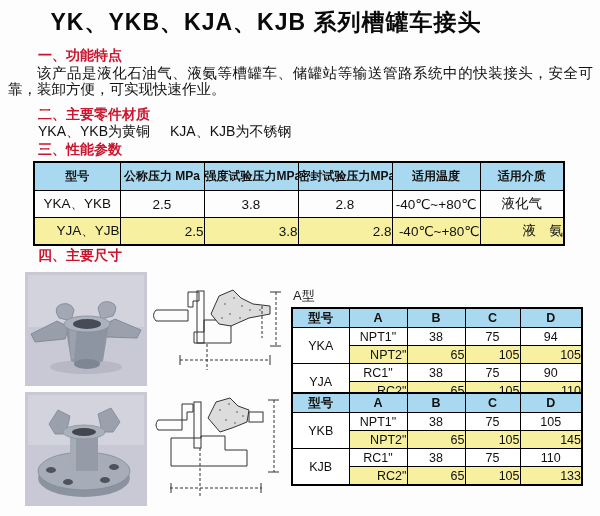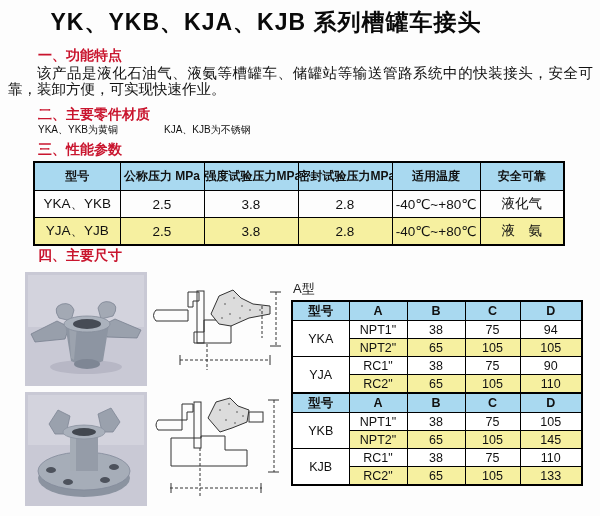--- a/index.html
+++ b/index.html
@@ -9,40 +9,40 @@
     font-family:"Liberation Sans","DejaVu Sans",sans-serif;
   }
   .abs{position:absolute;}
   #page-title{top:7px;left:0;width:532px;text-align:center;
     font-size:23px;font-weight:bold;letter-spacing:1px;color:#0a0a0a;}
   .sec-heading{color:var(--heading-red,#c9152e);font-weight:bold;font-size:14px;white-space:nowrap;}
   #heading-1{left:38px;top:47px;}
   #features-body{left:8px;top:65px;width:585px;font-size:14.5px;line-height:16px;
     text-indent:2em;text-align:justify;}
   #heading-2{left:38px;top:106px;text-align:right;}
-  #materials-line{left:38px;top:123px;font-size:10px;display:flex;gap:46px;white-space:nowrap;}
+  #materials-line{left:38px;top:123px;font-size:14px;display:flex;gap:20px;white-space:nowrap;}
   #heading-3{left:38px;top:141px;}
   #heading-4{left:38px;top:247px;}
 
   table{border-collapse:collapse;table-layout:fixed;}
   th,td{border:1px solid #000;text-align:center;vertical-align:middle;
     overflow:hidden;white-space:nowrap;padding:0;}
   .blue-h th{background:var(--header-blue,#a9d9f0);}
-  tr.yellow td{background:var(--row-yellow,#f6f0a0);}
+  tr.yellow td{background:var(--row-yellow,#f6f0a0);text-align:right;}
   td.model{background:#fff;}
 
   #perf-wrap{left:33px;top:161px;}
   #perf-table{width:530px;border:2px solid #000;}
   #perf-table th{height:27px;font-size:12px;font-weight:bold;}
   #perf-table td{height:26px;font-size:13.5px;}
 
   .dim-wrap{width:290px;}
   #dim-a-wrap{left:291px;top:276px;}
   #dim-b-wrap{left:291px;top:392px;}
-  .dim-label{font-size:13px;color:#222;margin:4px 0 2px 2px;display:block;}
+  .dim-label{font-size:13px;color:#222;margin:11px 0 2px 2px;display:block;}
   .dim-table{width:290px;border:2px solid #000;background:#fff;}
   .dim-table th{height:18px;font-size:12.5px;font-weight:bold;}
   .dim-table td{height:17px;font-size:12.5px;}
 
   .figure{display:block;}
   #photo-a{left:25px;top:272px;}
   #draw-a{left:150px;top:280px;}
   #photo-b{left:25px;top:392px;}
   #draw-b{left:150px;top:392px;}
   svg{display:block;}
@@ -73,21 +73,21 @@
         <col style="width:88px">
         <col style="width:84px">
       </colgroup>
     <tbody>
         <tr class="blue-h">
       <th>型号</th>
       <th>公称压力 MPa</th>
       <th>强度试验压力MPa</th>
       <th>密封试验压力MPa</th>
       <th>适用温度</th>
-      <th>安全可靠</th>
+      <th>适用介质</th>
     </tr>
     <tr>
       <td>YKA、YKB</td>
       <td>2.5</td>
       <td>3.8</td>
       <td>2.8</td>
       <td>-40℃~+80℃</td>
       <td>液化气</td>
     </tr>
     <tr class="yellow">

